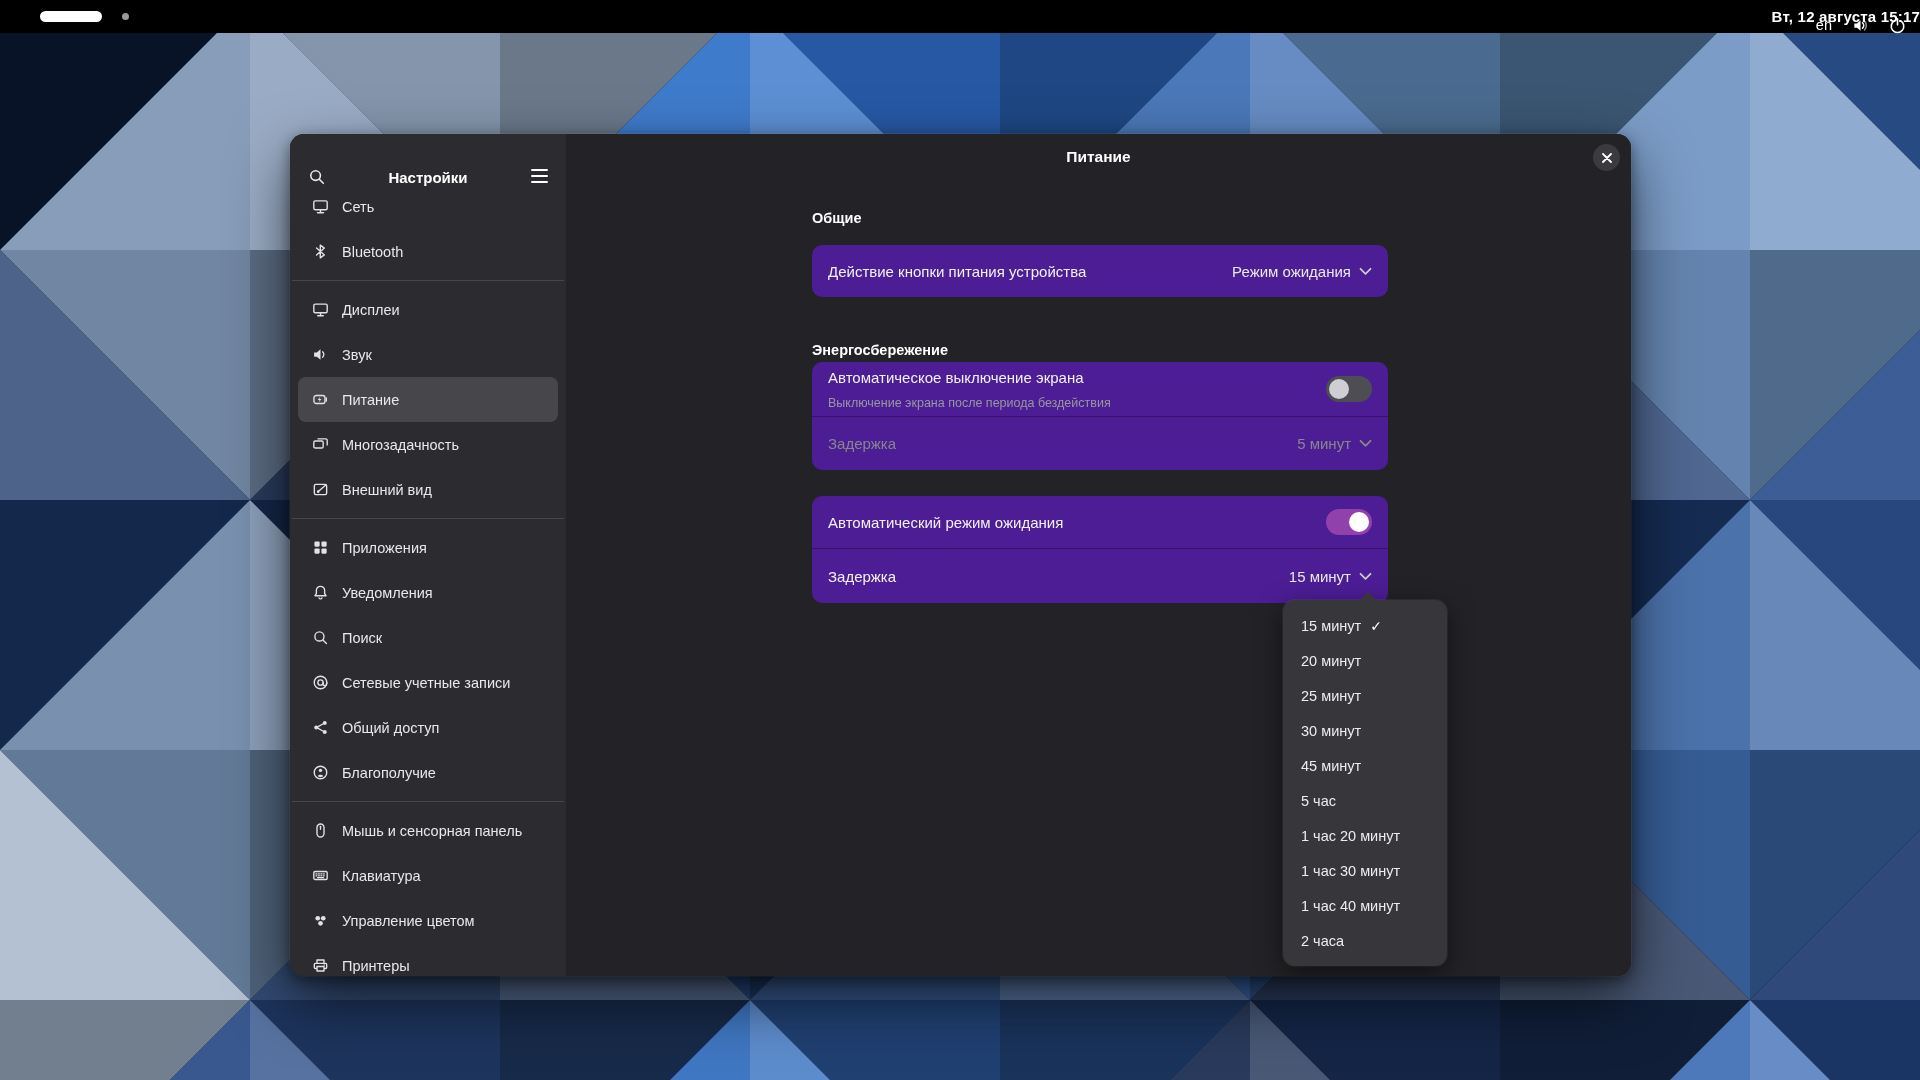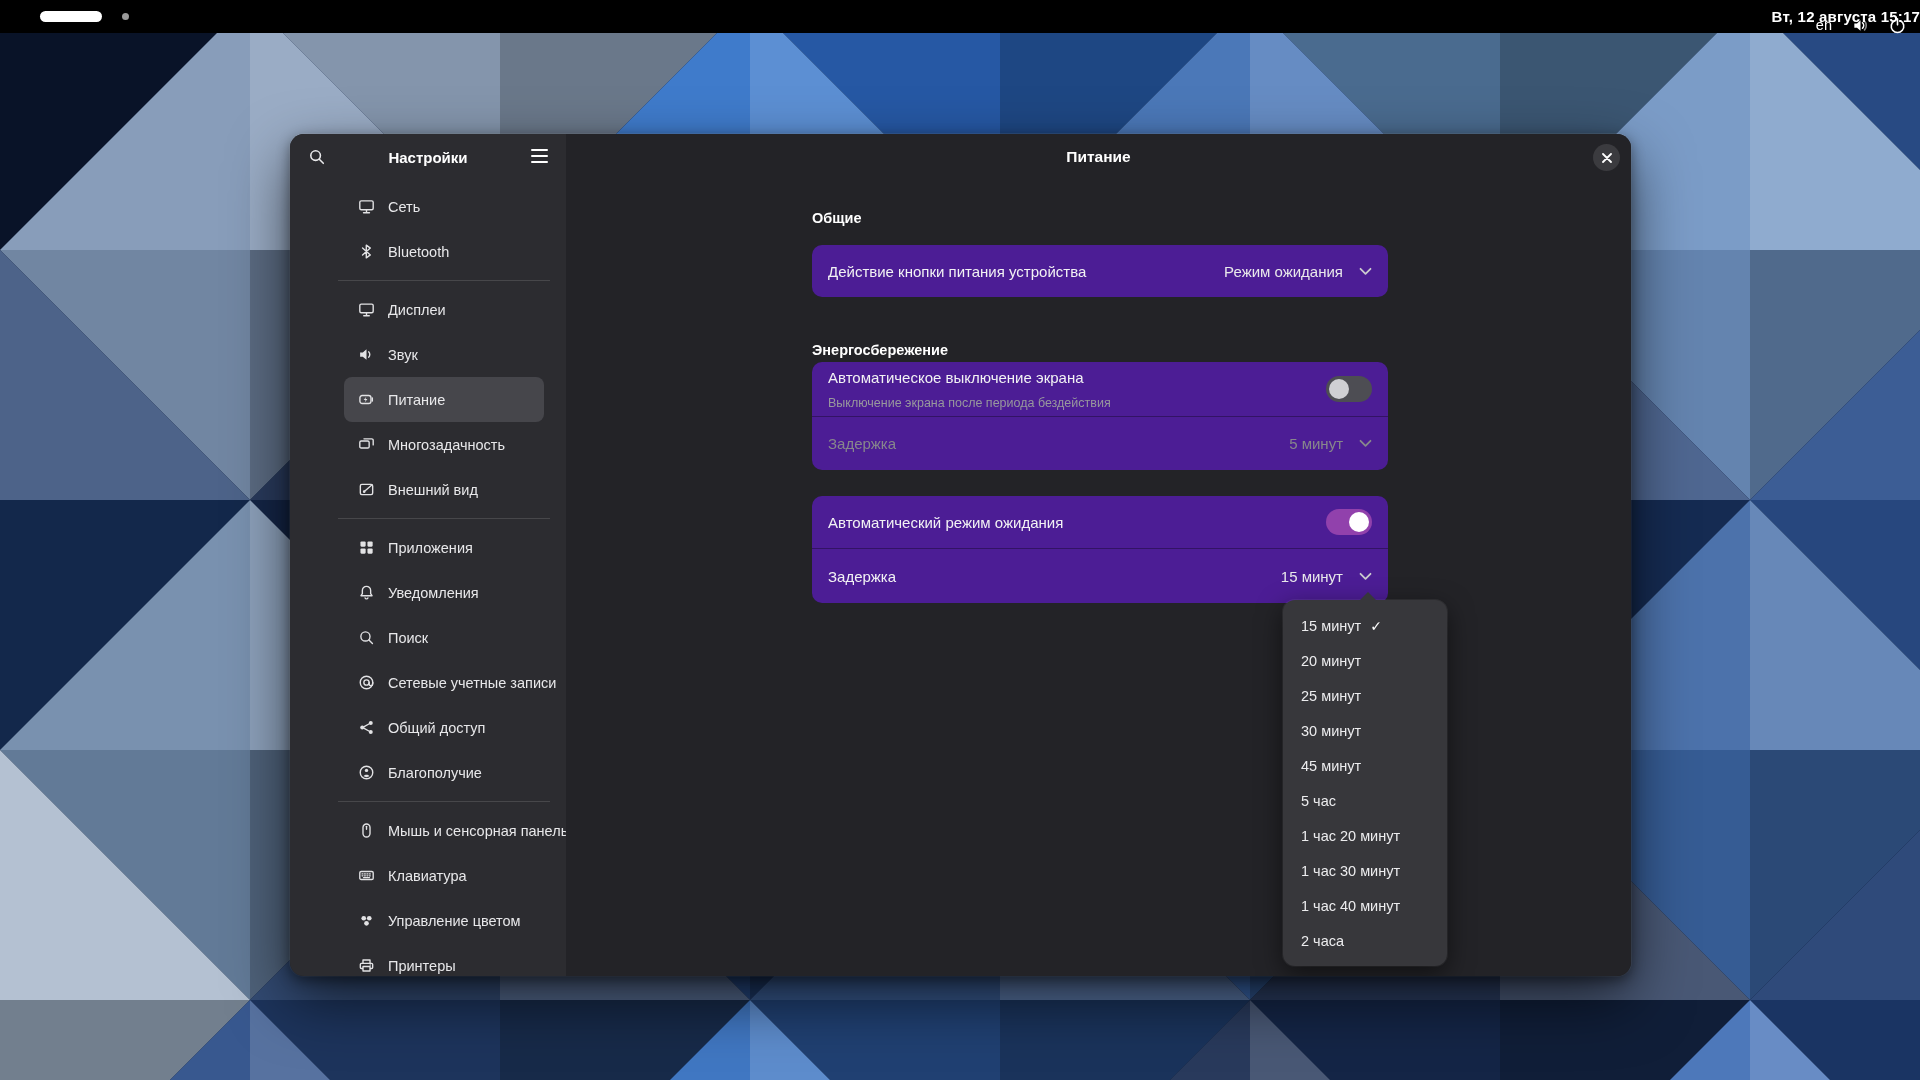--- a/index.html
+++ b/index.html
@@ -22,28 +22,28 @@
   .tb-icon svg .f { fill:#fff; stroke:none; }
 
   
   .window { position:absolute; left:290px; top:134px; width:1341px; height:842px;
             border-radius:14px; background:#232327; z-index:10;
             box-shadow:0 24px 60px rgba(0,0,0,.60), 0 4px 14px rgba(0,0,0,.45), 0 0 0 1px rgba(255,255,255,.09);
             overflow:hidden; display:flex; }
 
   
   .sidebar { width:276px; background:#2c2c30; position:relative; flex:none; }
-  .sb-header { height:46px; position:relative; display:flex; align-items:center; }
+  .sb-header { height:46px; position:relative; display:flex; align-items:center;margin-top:20px; }
   .sb-title { position:absolute; left:0; right:0; text-align:center; color:#fff; font-weight:bold; font-size:15px; }
   .sb-search { position:absolute; left:18px; top:14px; width:18px; height:18px; color:#e8e8ea; }
   .sb-search svg { width:18px; height:18px; fill:none; stroke:currentColor; stroke-width:1.6; stroke-linecap:round; }
   .sb-burger { position:absolute; right:18px; top:15px; width:17px; height:14px; display:flex;
                flex-direction:column; justify-content:space-between; }
   .sb-burger span { display:block; height:2px; border-radius:1px; background:#fff; }
-  .sb-nav { position:absolute; left:0; right:0; top:50px; bottom:0; overflow:hidden; padding:0 22px;margin-left:32px; }
+  .sb-nav { position:absolute; left:0; right:0; top:50px; bottom:0; overflow:hidden; padding:0 8px; }
   .s-item { height:45px; display:flex; align-items:center; border-radius:8px; padding-left:14px;
             color:#e8e8ea; cursor:default; }
   .s-item.sel { background:#46464b; }
   .s-icon { width:17px; height:17px; margin-right:13px; flex:none; color:#e2e2e4; }
   .s-icon svg { width:17px; height:17px; display:block; fill:none; stroke:currentColor; stroke-width:1.3;
                 stroke-linecap:round; stroke-linejoin:round; }
   .s-icon svg .f { fill:currentColor; stroke:none; }
   .s-icon svg .paper { fill:#2c2c30; stroke:currentColor; }
   .s-label { font-size:14.5px; white-space:nowrap; }
   .s-divider { height:1px; background:rgba(255,255,255,.13); margin:6px -6px; }
@@ -59,21 +59,21 @@
 
   .content { position:absolute; left:0; top:46px; right:0; bottom:0; }
   .col { position:absolute; left:246px; width:576px; }
   .sec-heading { color:#fff; font-weight:bold; font-size:14.5px; }  
   .card { background:#4c1d95; border-radius:10px; overflow:hidden; }
   .row { display:flex; align-items:center; padding:0 16px; position:relative; }
   .row + .row { border-top:1px solid rgba(0,0,0,.32); }
   .row-titles { flex:1; min-width:0; }
   .row-title { color:#f2f2f4; font-size:15px; }
   .row-sub { color:#98989d; font-size:12.5px; margin-top:10px; }
-  .combo { display:flex; align-items:center; gap:16px; color:#e9e9eb; font-size:15px; }
+  .combo { display:flex; align-items:center; gap:8px; color:#e9e9eb; font-size:15px; }
   .combo svg { width:13px; height:9px; fill:none; stroke:#cacace; stroke-width:1.8; stroke-linecap:round; stroke-linejoin:round; }
   .row.disabled .row-title, .row.disabled .combo { color:#87878c; }
   .row.disabled .combo svg { stroke:#87878c; }
 
   
   .switch { width:46px; height:26px; border-radius:13px; background:#4d4d53; position:relative; flex:none; }
   .switch .knob { position:absolute; top:3px; left:3px; width:20px; height:20px; border-radius:50%; background:#cfcfd3; }
   .switch.on { background:#9141ac; }
   .switch.on .knob { left:auto; right:3px; background:#fff; }
 

